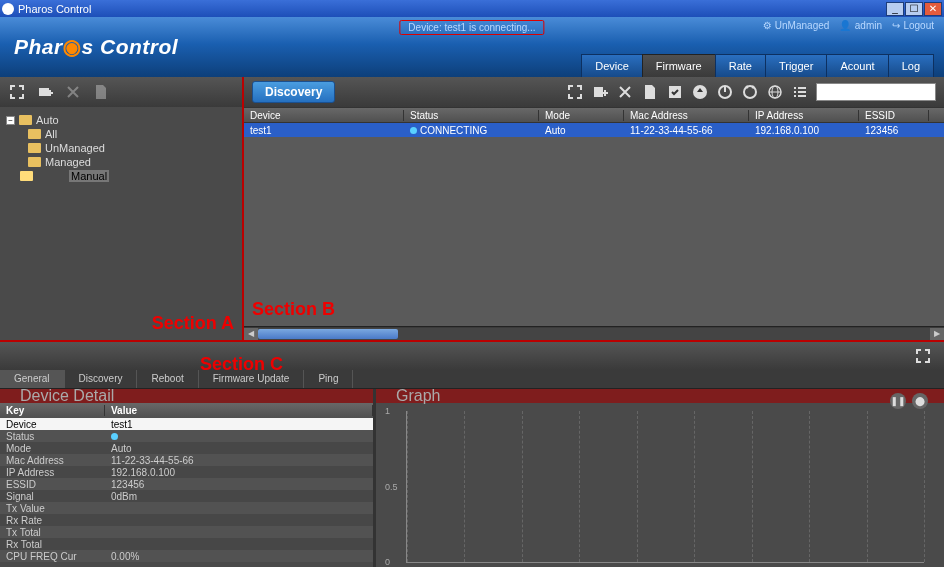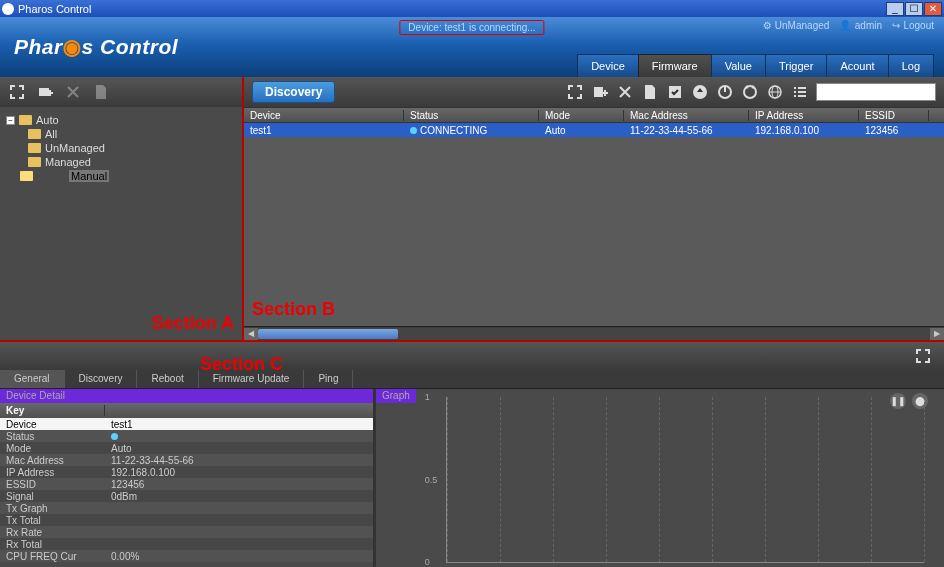--- a/index.html
+++ b/index.html
@@ -67,32 +67,32 @@
 .divider-c { height: 30px; background: linear-gradient(#555, #3a3a3a); border-top: 2px solid #b00; display: flex; align-items: center; position: relative; }
 .divider-c .section-c-label { position: absolute; left: 200px; top: 12px; color: #e00; font-size: 18px; font-weight: bold; }
 .fullscreen-icon { position: absolute; right: 12px; color: #ddd; }
 
 .detail-tabs { height: 19px; background: #3a3a3a; display: flex; border-bottom: 1px solid #222; }
 .detail-tabs .dtab { padding: 3px 14px; color: #ccc; font-size: 10px; border-right: 1px solid #555; }
 .detail-tabs .dtab.active { background: #555; }
 
 .detail-body { display: flex; height: 178px; }
 .detail-left { width: 376px; border-right: 3px solid #333; display: flex; flex-direction: column; }
-.detail-title { height: 14px; background: #6d28d9; color: #aaa; font-size: 10px; padding: 0 6px; line-height: 14px; }
+.detail-title { height: 14px; background: #7f1d1d; color: #aaa; font-size: 16px; padding: 0 20px; line-height: 14px; }
 .dgrid-head { height: 15px; background: linear-gradient(#686868, #505050); display: flex; color: #fff; font-size: 10px; align-items: center; }
 .dgrid-head .dcol { padding: 0 6px; border-right: 1px solid #333; font-weight: bold; }
 .drows { flex: 1; overflow: hidden; }
 .drow { height: 12px; display: flex; font-size: 10px; align-items: center; }
 .drow:nth-child(even) { background: #525252; }
 .drow:nth-child(odd) { background: #474747; }
 .drow.highlight { background: #f5f5f5; color: #000; }
 .dcol-key { width: 105px; padding: 0 6px; }
 .dcol-val { flex: 1; padding: 0 6px; }
 
-.detail-right { flex: 1; display: flex; flex-direction: row; }
+.detail-right { flex: 1; display: flex; flex-direction: column; }
 .graph-controls { position: absolute; right: 16px; display: flex; gap: 6px; margin-top: 4px; }
 .graph-controls .gbtn { width: 16px; height: 16px; background: #666; border-radius: 50%; color: #ddd; font-size: 9px; display: flex; align-items: center; justify-content: center; }
 .graph-area { flex: 1; position: relative; margin: 8px 20px 4px 30px; }
 .graph-grid { position: absolute; inset: 0; border-left: 1px solid #888; border-bottom: 1px solid #888; }
 .gridline-v { position: absolute; top: 0; bottom: 0; border-left: 1px dashed #666; }
 .ylabel { position: absolute; left: -22px; color: #aaa; font-size: 9px; transform: translateY(-50%); }
 .xlabel { position: absolute; bottom: -14px; color: #aaa; font-size: 9px; transform: translateX(-50%); }
 </style>
 </head>
 <body>
@@ -112,21 +112,21 @@
     <span>⚙ <span>UnManaged</span></span>
     <span>👤 <span>admin</span></span>
     <span>↪ <span>Logout</span></span>
   </div>
   <div class="logo">
     <span>Phar</span><span class="dot">◉</span><span>s Control</span>
   </div>
   <div class="mainnav">
     <div class="tab">Device</div>
     <div class="tab active">Firmware</div>
-    <div class="tab">Value</div>
+    <div class="tab">Rate</div>
     <div class="tab">Trigger</div>
     <div class="tab">Acount</div>
     <div class="tab">Log</div>
   </div>
 </div>
 
 <div class="workspace">
   <div class="sidebar">
     <div class="sidebar-toolbar">
       <span class="tbicon">
@@ -286,20 +286,21 @@
   <div class="dtab">Reboot</div>
   <div class="dtab">Firmware Update</div>
   <div class="dtab">Ping</div>
 </div>
 
 <div class="detail-body">
   <div class="detail-left">
     <div class="detail-title">Device Detail</div>
     <div class="dgrid-head">
       <div class="dcol dcol-key">Key</div>
+      <div class="dcol dcol-val">Value</div>
     </div>
     <div class="drows" id="drows">
         <div class="drow highlight">
           <div class="dcol-key">Device</div>
           <div class="dcol-val">test1</div>
         </div>
         <div class="drow">
           <div class="dcol-key">Status</div>
           <div class="dcol-val"><span class="status-dot"></span></div>
         </div>
@@ -317,29 +318,29 @@
         </div>
         <div class="drow">
           <div class="dcol-key">ESSID</div>
           <div class="dcol-val">123456</div>
         </div>
         <div class="drow">
           <div class="dcol-key">Signal</div>
           <div class="dcol-val">0dBm</div>
         </div>
         <div class="drow">
-          <div class="dcol-key">Tx Graph</div>
+          <div class="dcol-key">Tx Value</div>
           <div class="dcol-val"></div>
         </div>
         <div class="drow">
+          <div class="dcol-key">Rx Rate</div>
+          <div class="dcol-val"></div>
+        </div>
+        <div class="drow">
           <div class="dcol-key">Tx Total</div>
-          <div class="dcol-val"></div>
-        </div>
-        <div class="drow">
-          <div class="dcol-key">Rx Rate</div>
           <div class="dcol-val"></div>
         </div>
         <div class="drow">
           <div class="dcol-key">Rx Total</div>
           <div class="dcol-val"></div>
         </div>
         <div class="drow">
           <div class="dcol-key">CPU FREQ Cur</div>
           <div class="dcol-val">0.00%</div>
         </div>

